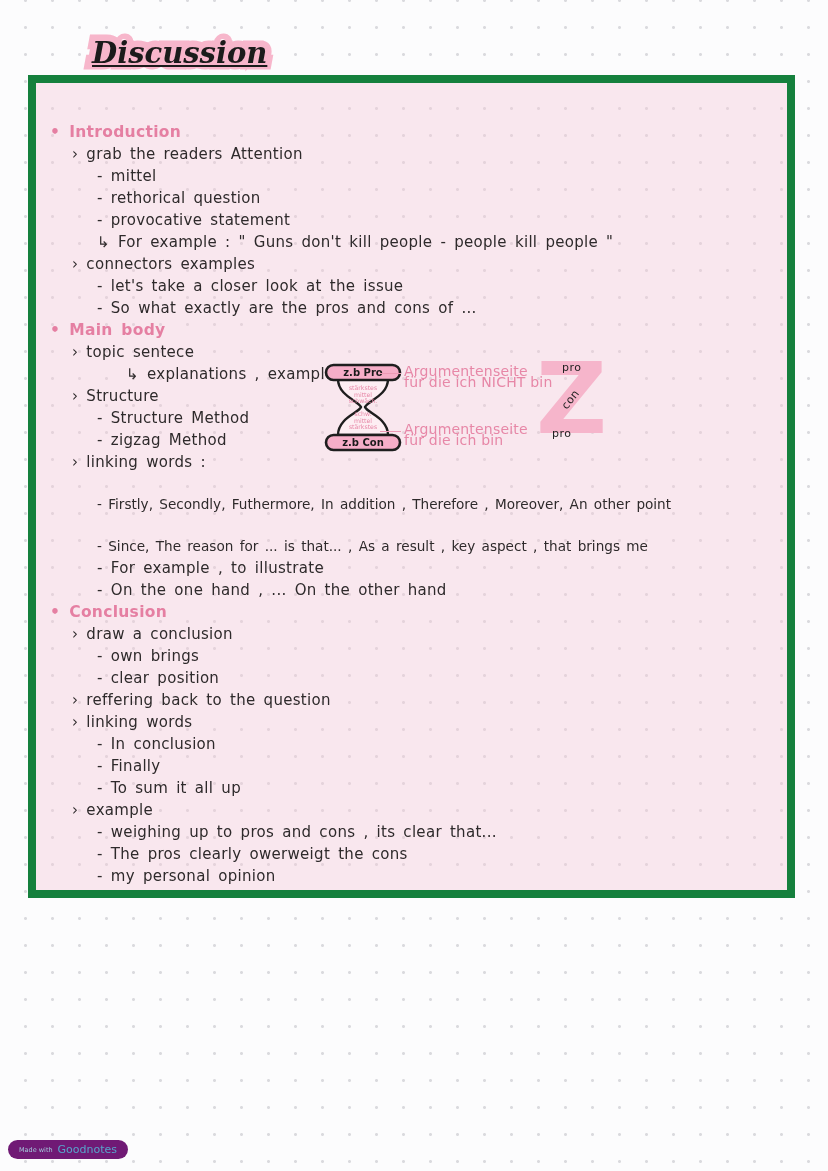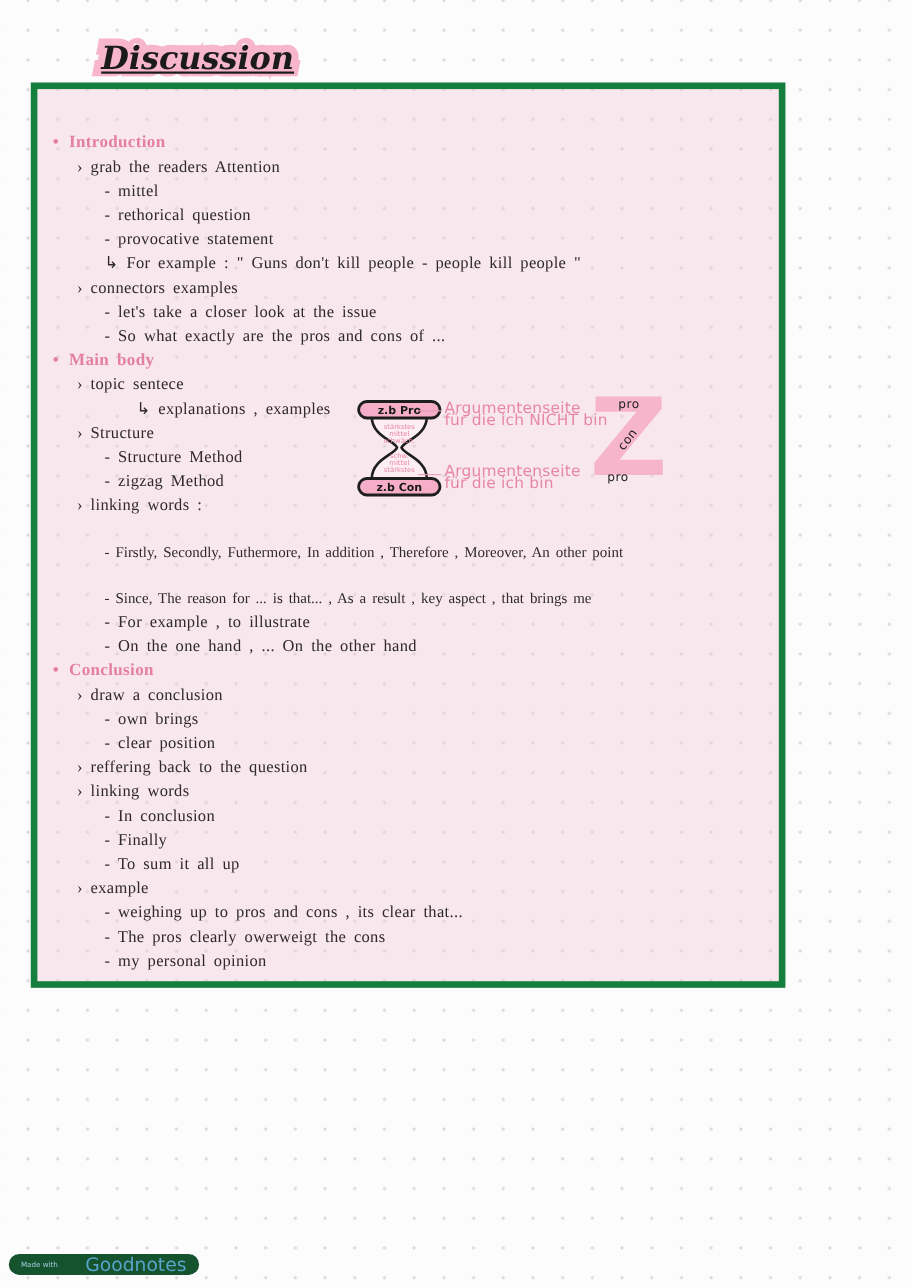--- a/index.html
+++ b/index.html
@@ -5,26 +5,25 @@
   html,body { margin:0; padding:0; }
   body {
     width:828px; height:1171px; position:relative; overflow:hidden;
     background-color:#fcfcfd;
     background-image: radial-gradient(circle, #dadade 1.2px, transparent 1.7px);
     background-size:27px 27px;
     background-position:12px 14px;
     font-family:"DejaVu Sans", sans-serif;
   }
   .frame {
-    position:absolute; left:28px; top:75px; width:686px; height:823px;
+    position:absolute; left:28px; top:75px; width:767px; height:823px;
     background:rgba(246,199,216,0.40);
-    border:6px solid #15803d;
+    border:8px solid #15803d;
     box-sizing:border-box;
     overflow:hidden;
-    font-family:Liberation Serif, serif;
   }
   .content { padding:38px 0 0 14px; }
   .row {
     height:22px; line-height:22px; font-size:15px; color:#2e2a2b;
     letter-spacing:0.3px; word-spacing:3px; white-space:nowrap;
   }
   .heading { color:#e57fa2; font-weight:bold; font-size:15.5px; }
   .bullet { color:#e57fa2; margin-right:9px; }
   .ind1 { padding-left:22px; }
   .ind2 { padding-left:47px; }
@@ -61,24 +60,24 @@
     font-weight:bold; color:#f6b5cb; font-family:"DejaVu Sans", sans-serif;
   }
   .z-label { position:absolute; font-size:11px; color:#222; letter-spacing:0.5px; }
   .z-pro-top { left:26px; top:5px; }
   .z-con { left:24px; top:37px; transform:rotate(-52deg); }
   .z-pro-bottom { left:16px; top:71px; }
 
   
   .badge {
     position:absolute; left:8px; top:1140px; height:19px; border-radius:10px;
-    background:#14532d; display:flex; align-items:center; padding:0 11px; gap:5px;
+    background:#701a75; display:flex; align-items:center; padding:0 11px; gap:5px;
   }
   .badge-prefix { font-size:6.5px; color:#a4c9dd; }
-  .badge-brand { font-size:17px; color:#58a4cb;margin-left:20px; }
+  .badge-brand { font-size:11px; color:#58a4cb; }
 </style>
 </head>
 <body>
 
 <div>
 
   <div class="frame">
     <div class="content">
 
       <div class="row heading"><span class="bullet">•</span><span>Introduction</span></div>

